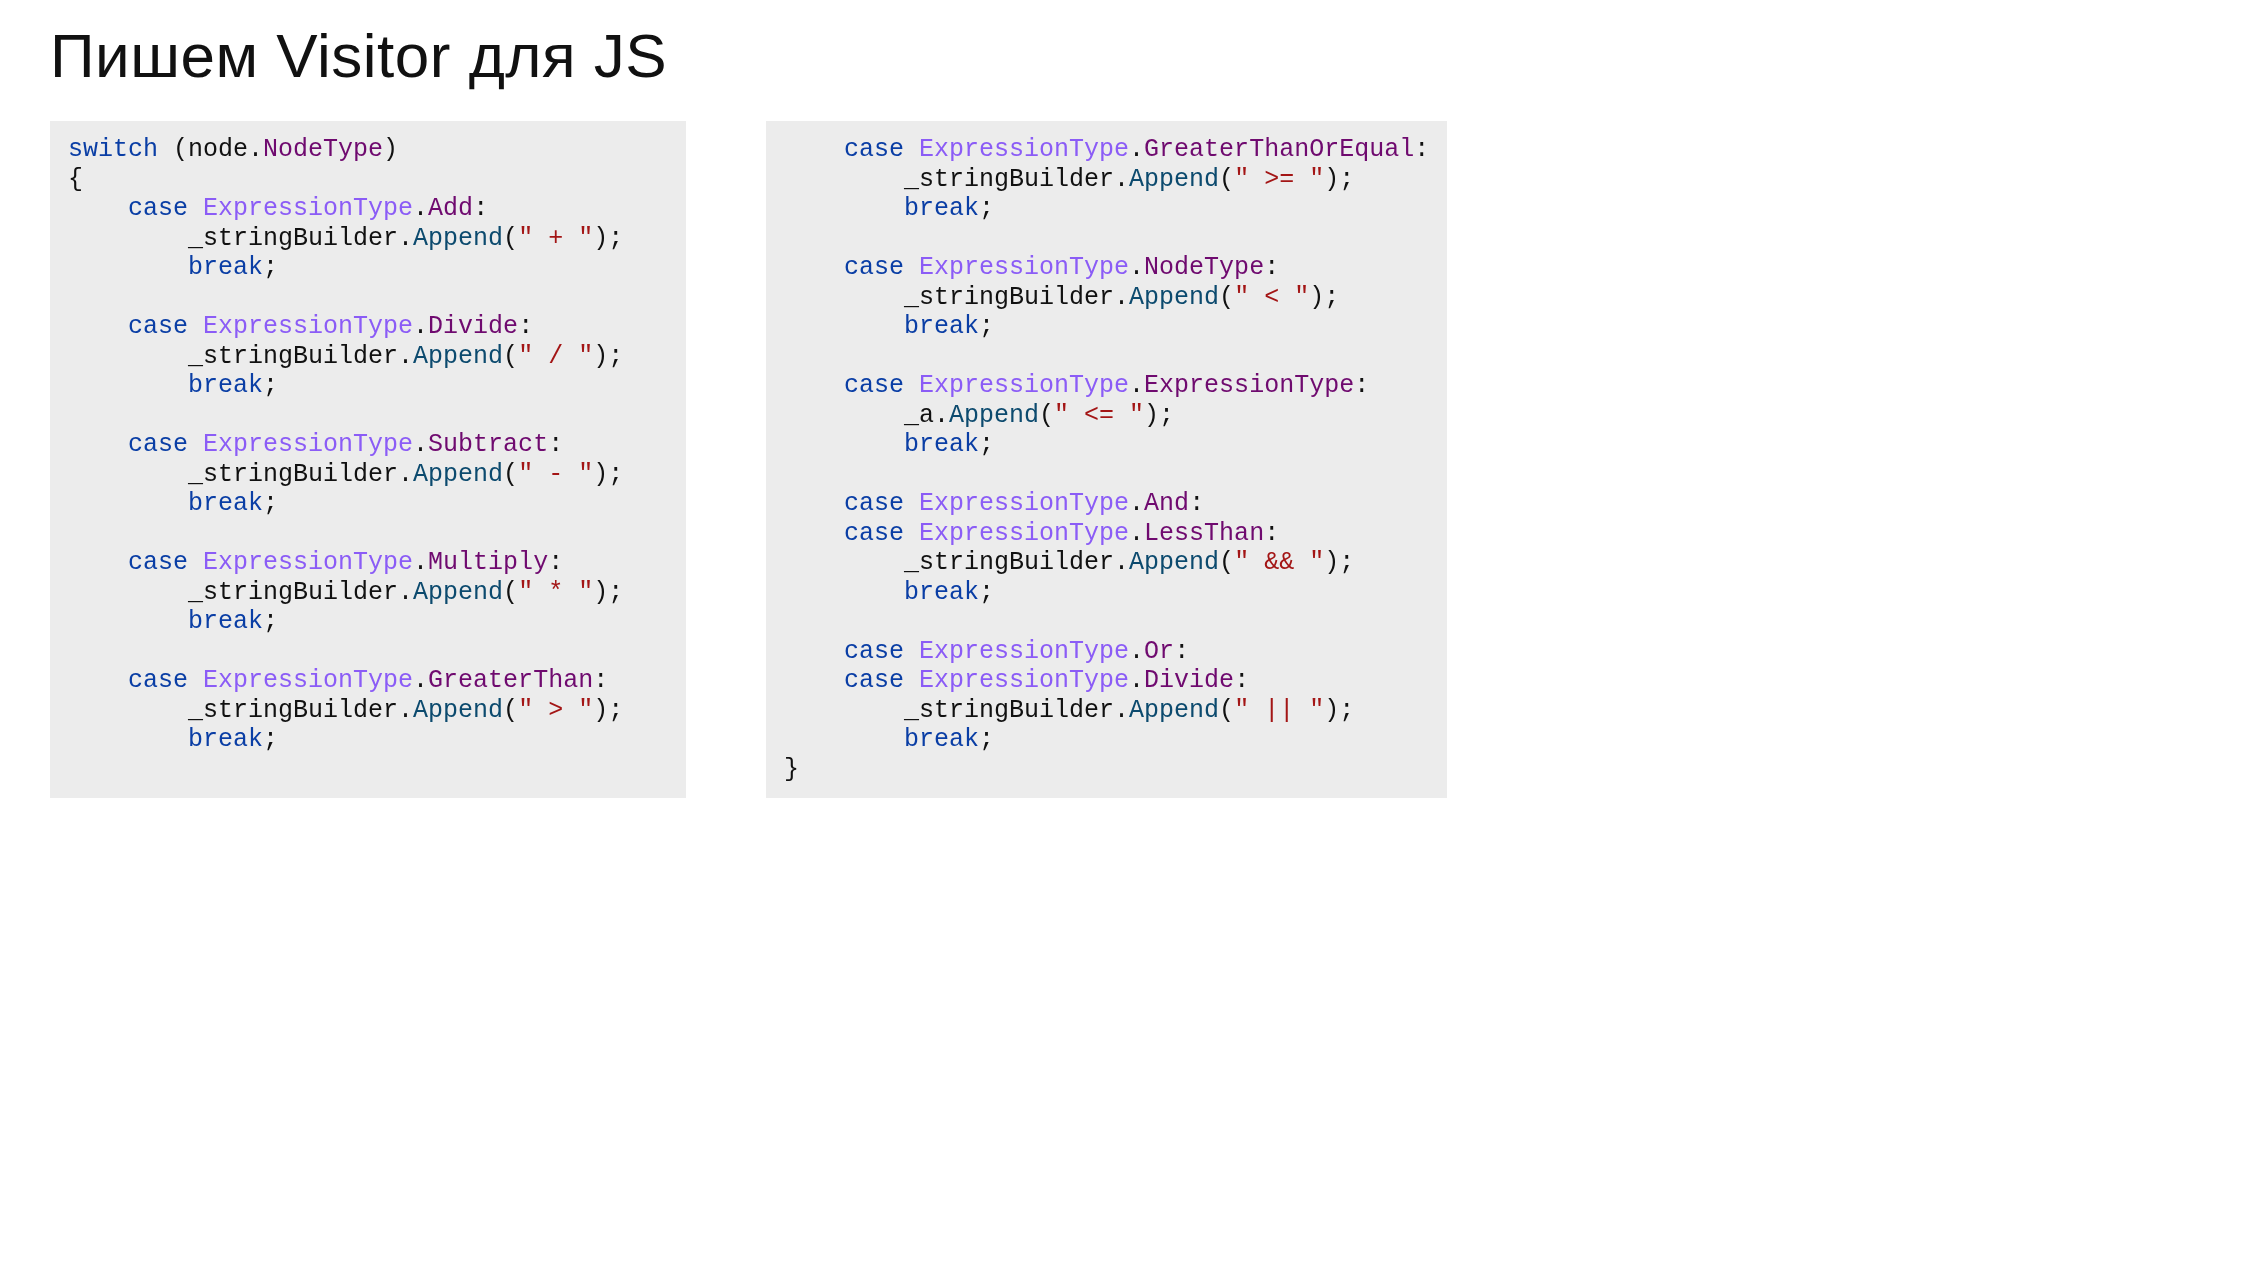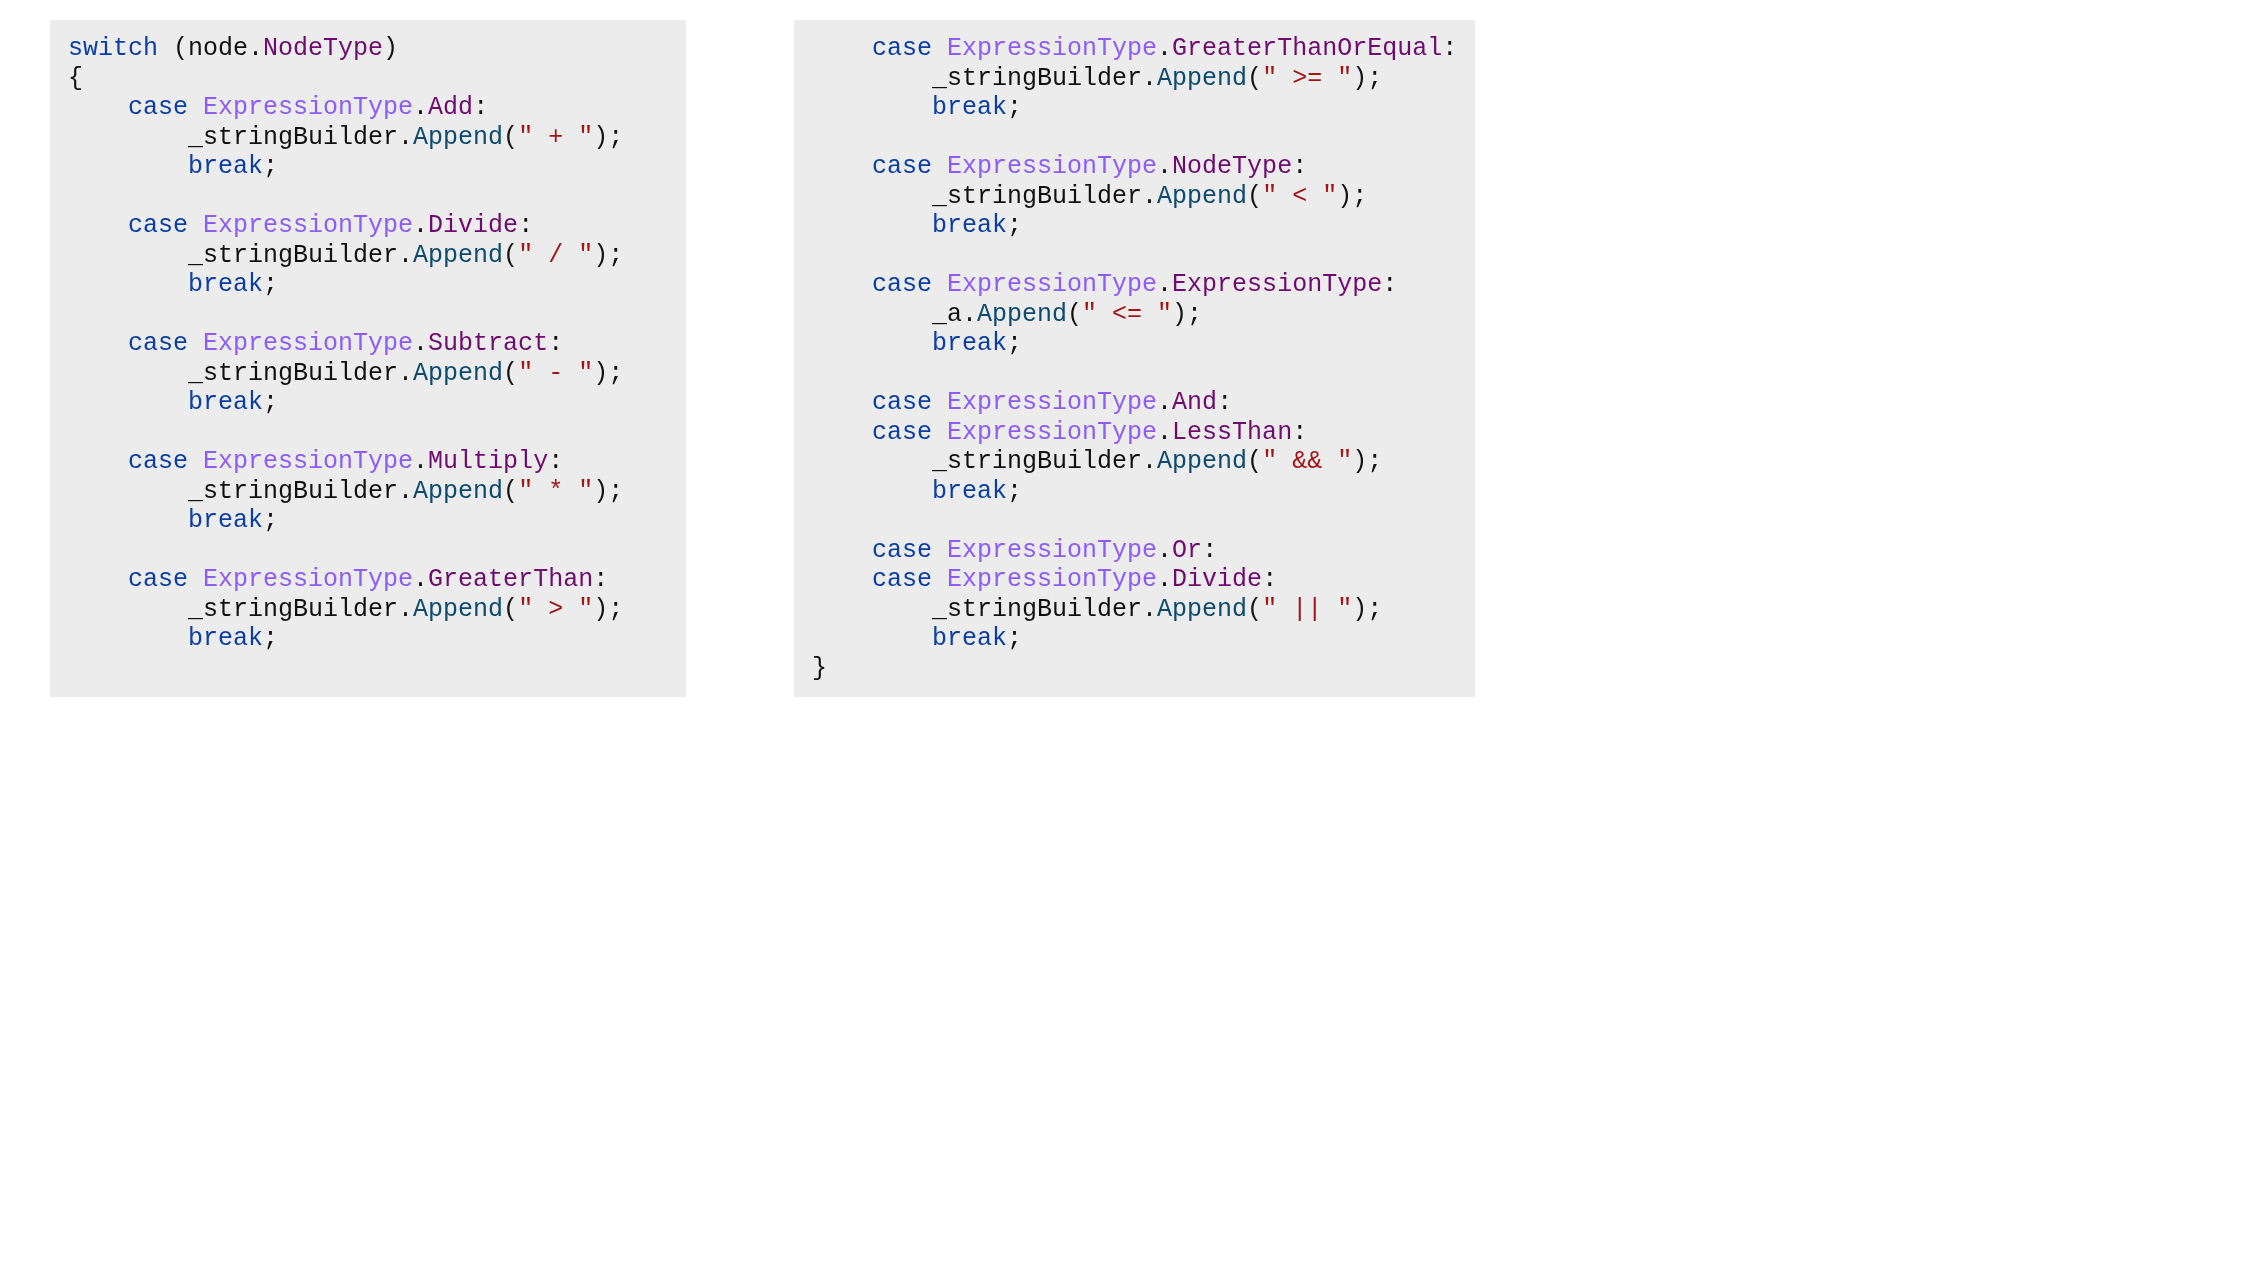--- a/index.html
+++ b/index.html
@@ -15,21 +15,21 @@
     padding: 20px 50px 50px 50px;
   }
   .title {
     font-size: 62px;
     font-weight: 400;
     margin: 0 0 30px 0;
     letter-spacing: 0.5px;
   }
   .columns {
     display: flex;
-    gap: 108px;
+    gap: 80px;
     align-items: stretch;
   }
   .code-block {
     background: #ececec;
     padding: 14px 18px;
     font-family: Consolas, "Courier New", monospace;
     font-size: 25px;
     line-height: 1.18;
     white-space: pre;
     flex: 0 0 auto;
@@ -41,20 +41,21 @@
   .mem  { color: #6f0a6f; }   
   .fn   { color: #0c4a6e; }   
   .str  { color: #a31515; }
   .pn   { color: #111; }
 </style>
 </head>
 <body>
 
 <div class="slide">
 
+  <h1 class="title">Пишем Visitor для JS</h1>
 
   <div class="columns">
 
     <div class="code-block"><span class="kw">switch</span><span class="pn"> (</span><span class="pn">node</span><span class="pn">.</span><span class="mem">NodeType</span><span class="pn">)</span>
 <span class="pn">{</span>
     <span class="kw">case</span><span class="pn"> </span><span class="type">ExpressionType</span><span class="pn">.</span><span class="mem">Add</span><span class="pn">:</span>
         <span class="pn">_stringBuilder</span><span class="pn">.</span><span class="fn">Append</span><span class="pn">(</span><span class="str">" + "</span><span class="pn">);</span>
         <span class="kw">break</span><span class="pn">;</span>
 
     <span class="kw">case</span><span class="pn"> </span><span class="type">ExpressionType</span><span class="pn">.</span><span class="mem">Divide</span><span class="pn">:</span>

